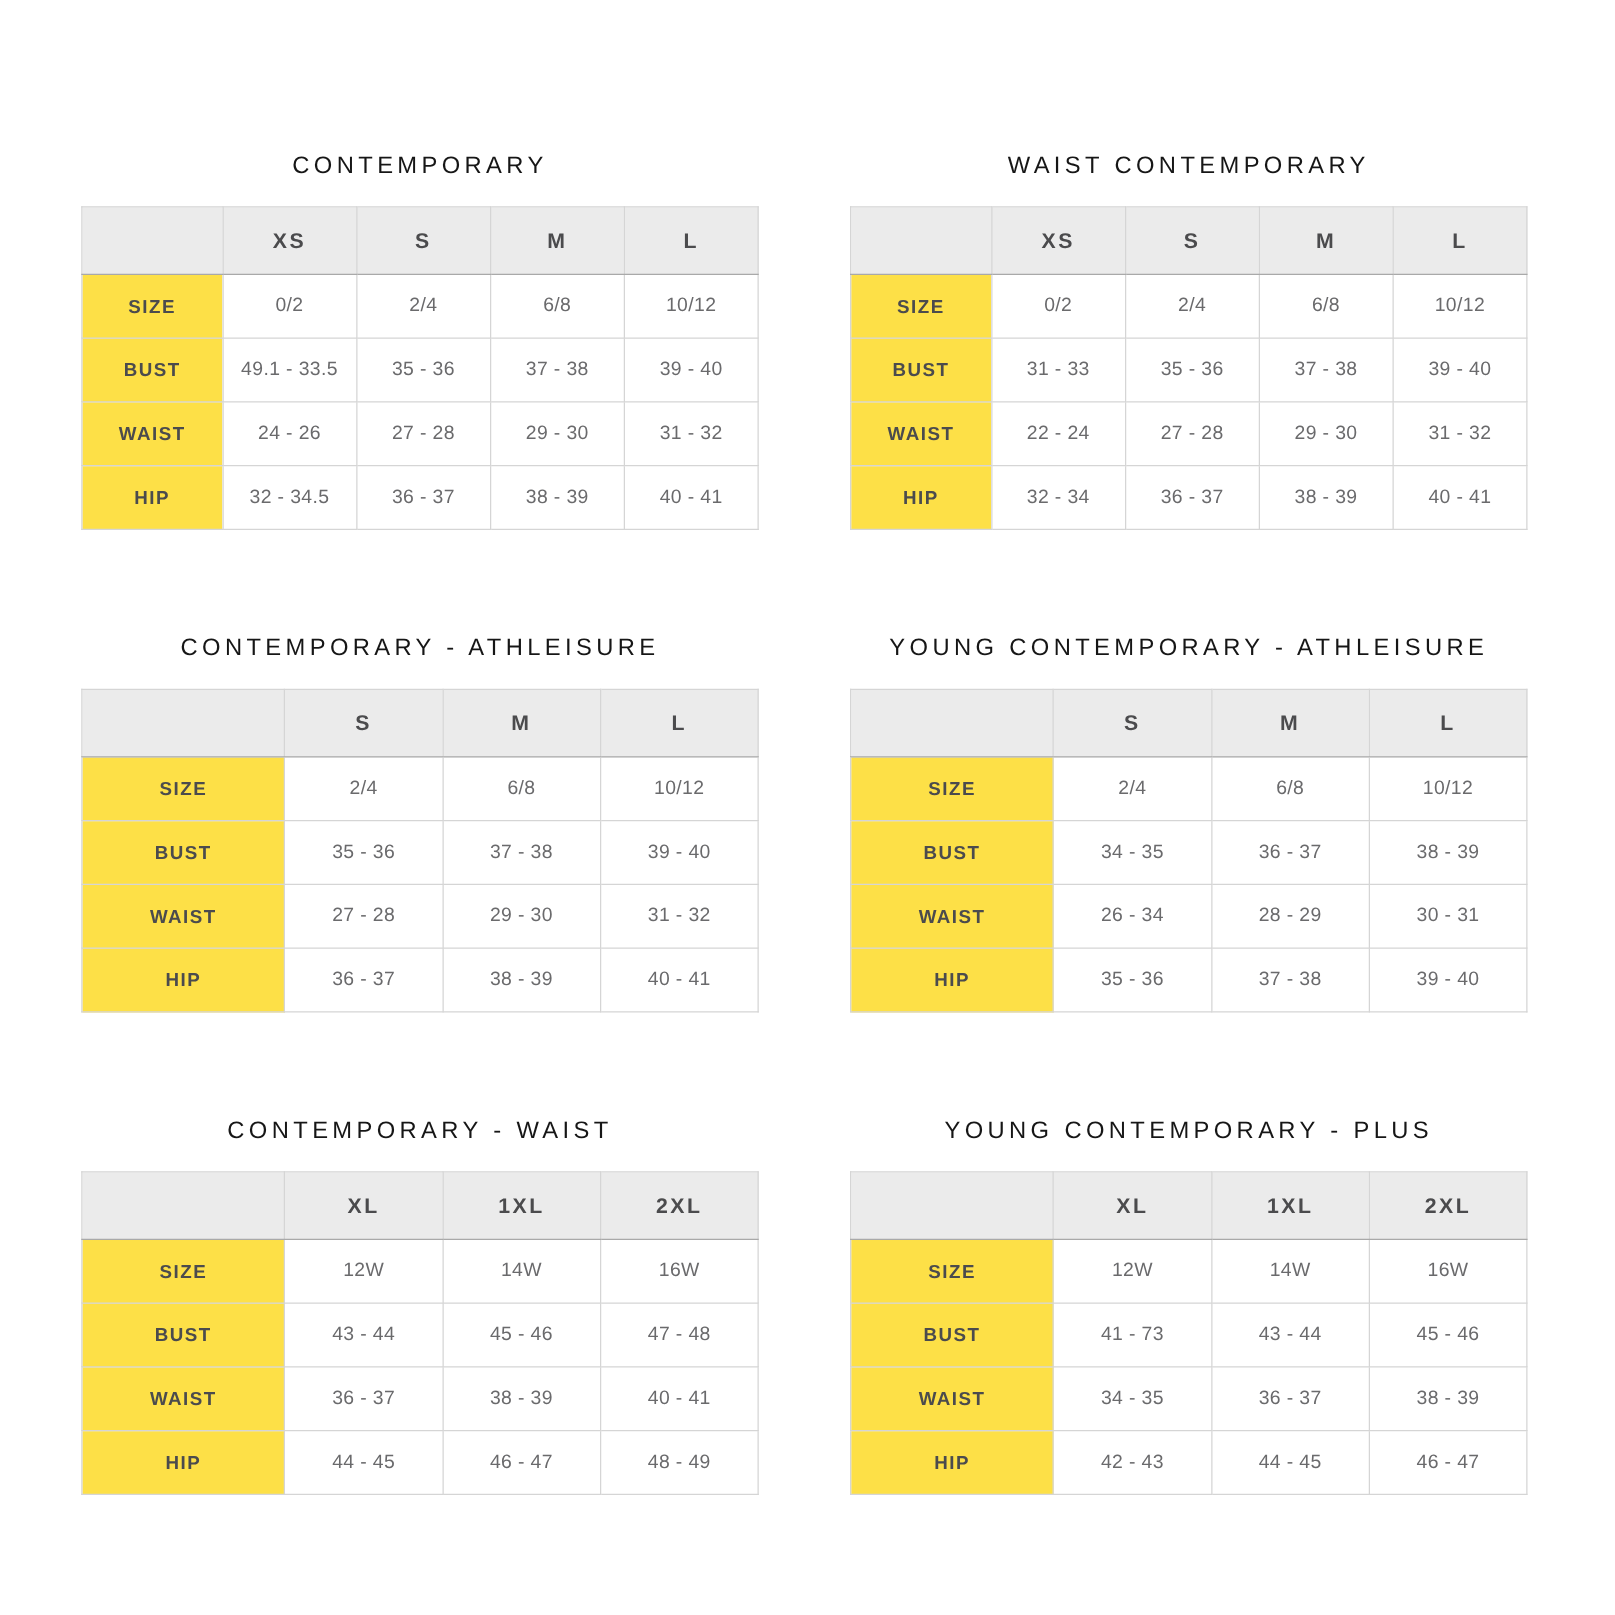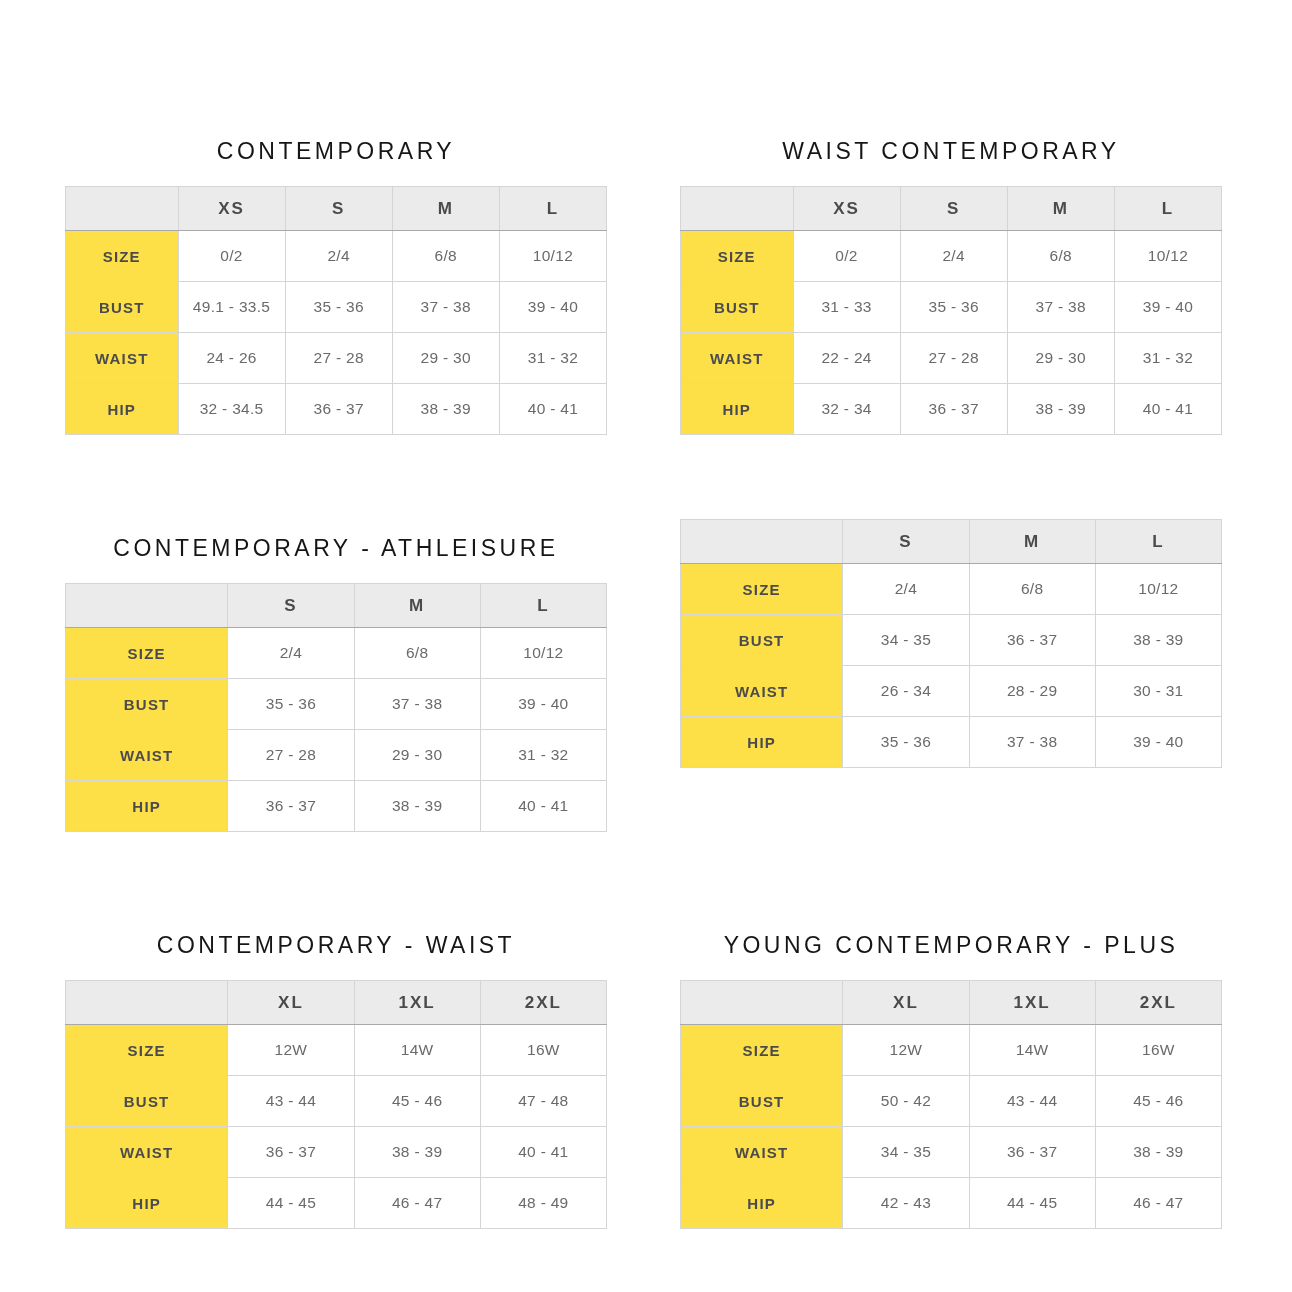--- a/index.html
+++ b/index.html
@@ -10,31 +10,31 @@
   html,body{margin:0;padding:0;}
   body{
     width:1292px;height:1292px;background:var(--bg);
     font-family:"Liberation Sans", sans-serif;
     -webkit-font-smoothing:antialiased;
   }
   .page{padding:122px 65px 0 65px;}
   .grid{display:grid;grid-template-columns:542px 542px;column-gap:73px;}
   .chart{margin:0 0 84px 0;}
   .chart h2{
-    margin:16px 0 21px 0;text-align:center;
-    font-size:23px;font-weight:400;letter-spacing:3.5px;color:var(--title);
+    margin:0 0 21px 0;text-align:center;
+    font-size:19px;font-weight:400;letter-spacing:3.5px;color:var(--title);
     white-space:nowrap;
   }
   table{
     width:100%;border-collapse:collapse;table-layout:fixed;
     border:1px solid var(--outer-border);
   }
   th,td{border:1px solid var(--border);text-align:center;vertical-align:middle;padding:0;}
   thead th{
-    background:var(--header-bg);height:44px;
+    background:var(--header-bg);height:54px;
     font-size:17px;font-weight:700;letter-spacing:2px;color:var(--label);
     border-bottom:1px solid var(--header-rule);
   }
   tbody tr{height:51px;}
   tbody th{
     background:#fde047;font-size:15px;font-weight:700;letter-spacing:1.2px;color:var(--label);
   }
   tbody td{
     background:#fff;font-size:15.5px;font-weight:400;letter-spacing:0.3px;color:var(--value);
   }
@@ -185,20 +185,21 @@
             <tr>
               <th>HIP</th>
               <td>36 - 37</td>
               <td>38 - 39</td>
               <td>40 - 41</td>
             </tr>
           </tbody>
         </table>
       </section>
       <section class="chart">
+        <h2>YOUNG CONTEMPORARY - ATHLEISURE</h2>
         <table>
           <colgroup>
             <col style="width: 30%;">
             <col style="width: 23.33%;">
             <col style="width: 23.33%;">
             <col style="width: 23.33%;">
           </colgroup>
           <thead>
             <tr>
               <th></th>
@@ -299,21 +300,21 @@
           </thead>
           <tbody>
             <tr>
               <th>SIZE</th>
               <td>12W</td>
               <td>14W</td>
               <td>16W</td>
             </tr>
             <tr>
               <th>BUST</th>
-              <td>50 - 42</td>
+              <td>41 - 73</td>
               <td>43 - 44</td>
               <td>45 - 46</td>
             </tr>
             <tr>
               <th>WAIST</th>
               <td>34 - 35</td>
               <td>36 - 37</td>
               <td>38 - 39</td>
             </tr>
             <tr>

